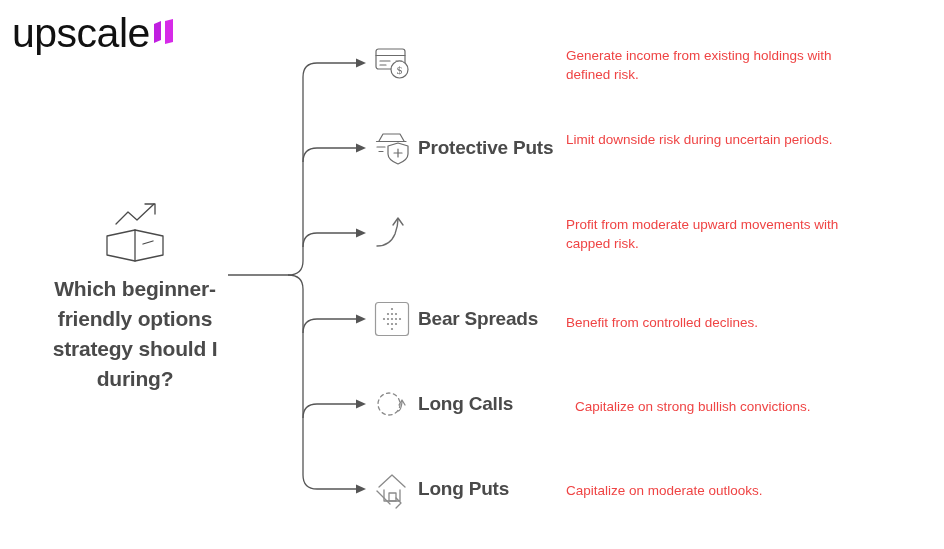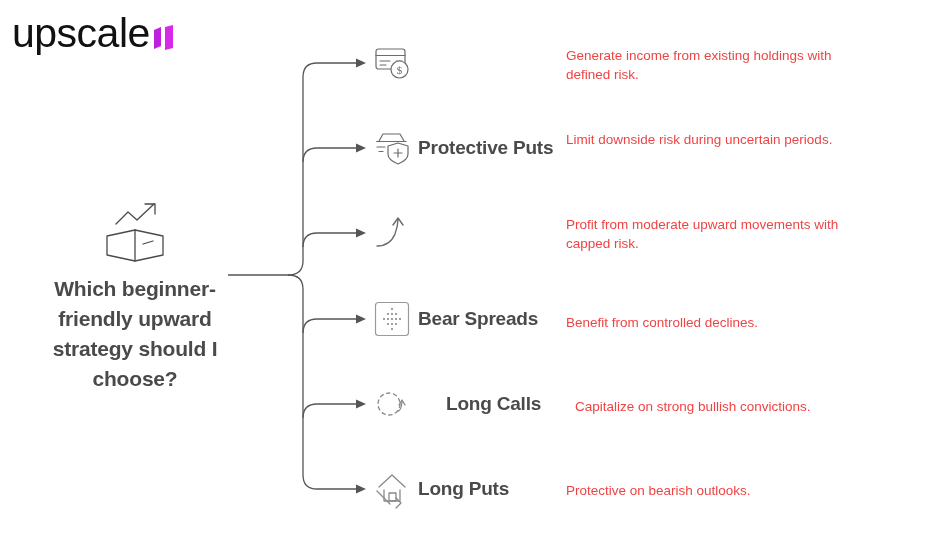--- a/index.html
+++ b/index.html
@@ -15,21 +15,21 @@
     font-family: "Liberation Sans", sans-serif;
     -webkit-font-smoothing: antialiased;
   }
 
   
   #logo {
     position: absolute;
     left: 12px;
     top: 8px;
     display: flex;
-    align-items: flex-end;
+    align-items: center;
   }
   #logo-wordmark {
     font-family: "Liberation Sans", sans-serif;
     font-size: 41px;
     font-weight: 400;
     letter-spacing: -0.5px;
     color: #111111;
     line-height: 50px;
   }
   #logo-mark {
@@ -141,21 +141,21 @@
 <div id="center-node">
   <span id="center-icon">
     <svg width="76" height="62" viewBox="0 0 76 62" fill="none" stroke="#4a4a4a" stroke-width="1.3" stroke-linecap="round" stroke-linejoin="round">
       <polyline points="19,24 31,12 40,20 57,4"></polyline>
       <polyline points="48,4 58,4 58,14"></polyline>
       <path d="M38,30 L10,36 L10,55 L38,61 L66,55 L66,36 Z"></path>
       <path d="M38,30 L38,61"></path>
       <path d="M46,44 L56,41"></path>
     </svg>
   </span>
-  <div id="center-question">Which beginner-friendly upward strategy should I choose?</div>
+  <div id="center-question">Which beginner-friendly options strategy should I during?</div>
 </div>
 
 <div class="branch" style="top:39px;">
   <span class="branch-icon">
     <svg width="40" height="40" viewBox="0 0 40 40" fill="none" stroke="#6b6b6b" stroke-width="1.2" stroke-linecap="round" stroke-linejoin="round">
       <rect x="4" y="6" width="29" height="20" rx="2.5"></rect>
       <line x1="4" y1="12.5" x2="33" y2="12.5"></line>
       <line x1="8" y1="18" x2="18" y2="18"></line>
       <line x1="8" y1="22" x2="14" y2="22"></line>
       <line x1="24" y1="18" x2="30" y2="18"></line>
@@ -210,21 +210,21 @@
           <circle cx="20" cy="25" r="1.1"></circle>
           <circle cx="24" cy="25" r="1.1"></circle>
         <circle cx="20" cy="30" r="1.1"></circle>
       </g>
     </svg>
   </span>
   <span class="branch-title">Bear Spreads</span>
 </div>
 <div class="branch-desc" style="top:313px;">Benefit from controlled declines.</div>
 
-<div class="branch" style="top:380px;gap:28px;">
+<div class="branch" style="top:380px;">
   <span class="branch-icon">
     <svg width="40" height="40" viewBox="0 0 40 40" fill="none" stroke="#8a8a8a" stroke-width="1.3" stroke-linecap="round" stroke-linejoin="round">
       <circle cx="17" cy="20" r="11" stroke-dasharray="3.5 3.5"></circle>
       <path d="M26,27 Q29,27 30,18"></path>
       <polyline points="27,21 30,16 33,21"></polyline>
     </svg>
   </span>
   <span class="branch-title">Long Calls</span>
 </div>
 <div class="branch-desc" style="top:397px;margin-left:9px;">Capitalize on strong bullish convictions.</div>
@@ -234,13 +234,13 @@
     <svg width="40" height="40" viewBox="0 0 40 40" fill="none" stroke="#8a8a8a" stroke-width="1.3" stroke-linecap="round" stroke-linejoin="round">
       <polyline points="7,18 20,6 33,18"></polyline>
       <polyline points="12,21 12,32 28,32 28,21"></polyline>
       <rect x="17" y="24" width="7" height="8"></rect>
       <path d="M5,22 L18,35"></path>
       <polyline points="29,27 29,34 22,34" transform="rotate(-45 29 34)"></polyline>
     </svg>
   </span>
   <span class="branch-title">Long Puts</span>
 </div>
-<div class="branch-desc" style="top:481px;">Protective on bearish outlooks.</div>
+<div class="branch-desc" style="top:481px;">Capitalize on moderate outlooks.</div>
 
 </body></html>

